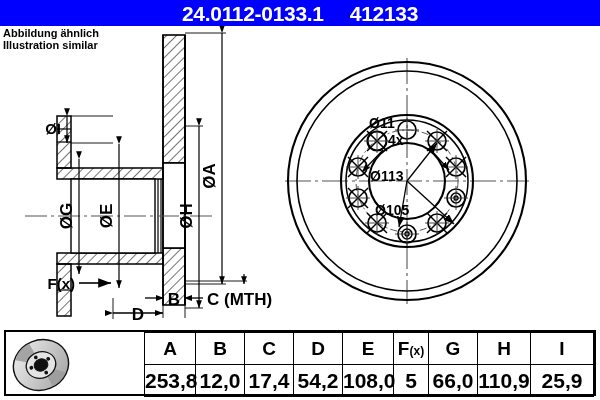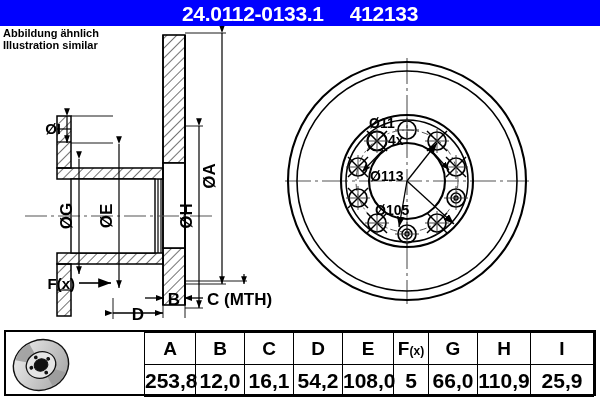--- a/index.html
+++ b/index.html
@@ -365,21 +365,21 @@
       <td class="hdr" style="width:48px">D</td>
       <td class="hdr" style="width:50px">E</td>
       <td class="hdr" style="width:34px">F<span class="fx-sub">(x)</span></td>
       <td class="hdr" style="width:48px">G</td>
       <td class="hdr" style="width:52px">H</td>
       <td class="hdr">I</td>
     </tr>
     <tr>
       <td class="val">253,8</td>
       <td class="val">12,0</td>
-      <td class="val">16,1</td>
+      <td class="val">17,4</td>
       <td class="val">54,2</td>
       <td class="val">108,0</td>
       <td class="val">5</td>
       <td class="val">66,0</td>
       <td class="val">110,9</td>
       <td class="val">25,9</td>
     </tr>
   </tbody>
     </table>
 </div>

